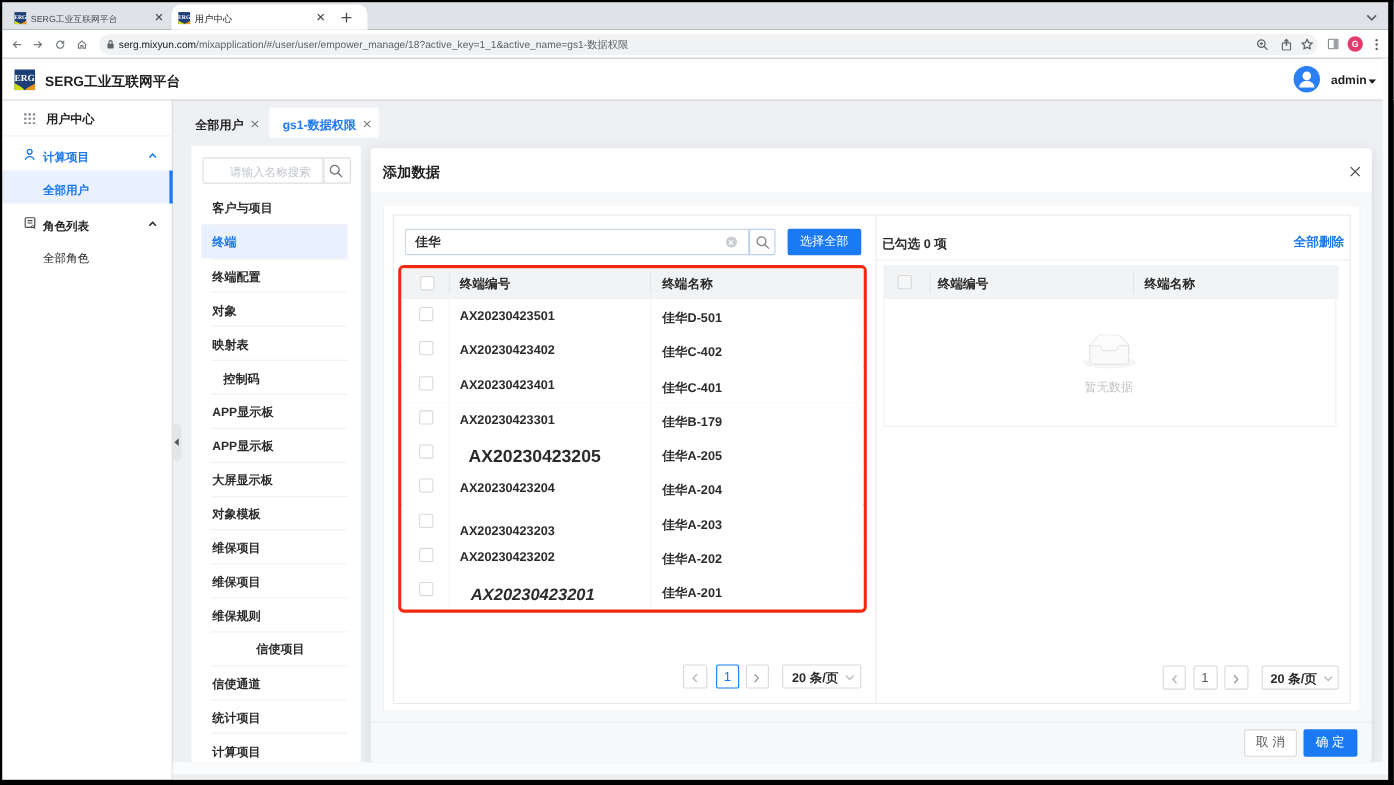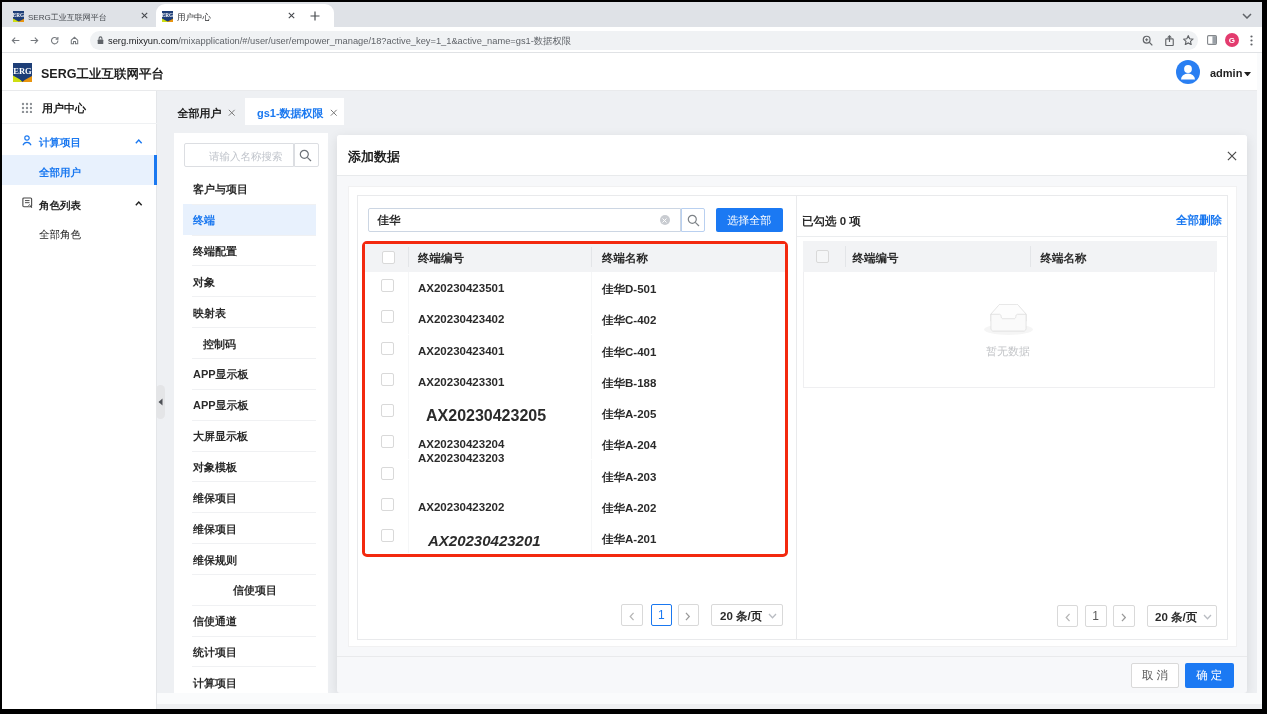--- a/index.html
+++ b/index.html
@@ -241,41 +241,41 @@
 <div class="ab" style="left:591px;top:334.5px;width:1px;height:31.2px;background:#f5f6f7;"></div>
 <div class="cb" style="left:381px;top:341.5px;"></div>
 <div class="tx b" style="left:418px;top:344.5px;font-size:11.5px;color:#2b2b2b;">AX20230423401</div>
 <div class="tx b" style="left:602px;top:344.5px;font-size:11.5px;color:#2b2b2b;text-align:center;">佳华C-401</div>
 <div class="ab" style="left:364.5px;top:365.8px;width:420.5px;height:31.2px;background:#fff;"></div>
 <div class="ab" style="left:364.5px;top:397.0px;width:420.5px;height:1px;background:#f0f1f3;"></div>
 <div class="ab" style="left:407.5px;top:365.8px;width:1px;height:31.2px;background:#f5f6f7;"></div>
 <div class="ab" style="left:591px;top:365.8px;width:1px;height:31.2px;background:#f5f6f7;"></div>
 <div class="cb" style="left:381px;top:372.8px;"></div>
 <div class="tx b" style="left:418px;top:375.8px;font-size:11.5px;color:#2b2b2b;">AX20230423301</div>
-<div class="tx b" style="left:602px;top:375.8px;font-size:11.5px;color:#2b2b2b;">佳华B-188</div>
+<div class="tx b" style="left:602px;top:375.8px;font-size:11.5px;color:#2b2b2b;">佳华B-179</div>
 <div class="ab" style="left:364.5px;top:397.0px;width:420.5px;height:31.2px;background:#fff;"></div>
 <div class="ab" style="left:364.5px;top:428.2px;width:420.5px;height:1px;background:#f0f1f3;"></div>
 <div class="ab" style="left:407.5px;top:397.0px;width:1px;height:31.2px;background:#f5f6f7;"></div>
 <div class="ab" style="left:591px;top:397.0px;width:1px;height:31.2px;background:#f5f6f7;"></div>
 <div class="cb" style="left:381px;top:404.0px;"></div>
 <div class="tx b" style="left:426px;top:407.0px;font-size:16px;color:#2b2b2b;">AX20230423205</div>
 <div class="tx b" style="left:602px;top:407.0px;font-size:11.5px;color:#2b2b2b;">佳华A-205</div>
 <div class="ab" style="left:364.5px;top:428.2px;width:420.5px;height:31.2px;background:#fff;"></div>
 <div class="ab" style="left:364.5px;top:459.5px;width:420.5px;height:1px;background:#f0f1f3;"></div>
 <div class="ab" style="left:407.5px;top:428.2px;width:1px;height:31.2px;background:#f5f6f7;"></div>
 <div class="ab" style="left:591px;top:428.2px;width:1px;height:31.2px;background:#f5f6f7;"></div>
 <div class="cb" style="left:381px;top:435.2px;"></div>
 <div class="tx b" style="left:418px;top:438.2px;font-size:11.5px;color:#2b2b2b;">AX20230423204</div>
 <div class="tx b" style="left:602px;top:438.2px;font-size:11.5px;color:#2b2b2b;">佳华A-204</div>
 <div class="ab" style="left:364.5px;top:459.5px;width:420.5px;height:31.2px;background:#fff;"></div>
 <div class="ab" style="left:364.5px;top:490.8px;width:420.5px;height:1px;background:#f0f1f3;"></div>
 <div class="ab" style="left:407.5px;top:459.5px;width:1px;height:31.2px;background:#f5f6f7;"></div>
 <div class="ab" style="left:591px;top:459.5px;width:1px;height:31.2px;background:#f5f6f7;"></div>
 <div class="cb" style="left:381px;top:466.5px;"></div>
-<div class="tx b" style="left:418px;top:452px;font-size:11.5px;color:#2b2b2b;text-align:center;">AX20230423203</div>
+<div class="tx b" style="left:418px;top:477px;font-size:11.5px;color:#2b2b2b;text-align:center;">AX20230423203</div>
 <div class="tx b" style="left:602px;top:469.5px;font-size:11.5px;color:#2b2b2b;">佳华A-203</div>
 <div class="ab" style="left:364.5px;top:490.8px;width:420.5px;height:31.2px;background:#fff;"></div>
 <div class="ab" style="left:364.5px;top:522.0px;width:420.5px;height:1px;background:#f0f1f3;"></div>
 <div class="ab" style="left:407.5px;top:490.8px;width:1px;height:31.2px;background:#f5f6f7;"></div>
 <div class="ab" style="left:591px;top:490.8px;width:1px;height:31.2px;background:#f5f6f7;"></div>
 <div class="cb" style="left:381px;top:497.8px;"></div>
 <div class="tx b" style="left:418px;top:500.8px;font-size:11.5px;color:#2b2b2b;">AX20230423202</div>
 <div class="tx b" style="left:602px;top:500.8px;font-size:11.5px;color:#2b2b2b;">佳华A-202</div>
 <div class="ab" style="left:364.5px;top:522.0px;width:420.5px;height:31.2px;background:#fff;"></div>
 <div class="ab" style="left:407.5px;top:522.0px;width:1px;height:31.2px;background:#f5f6f7;"></div>

